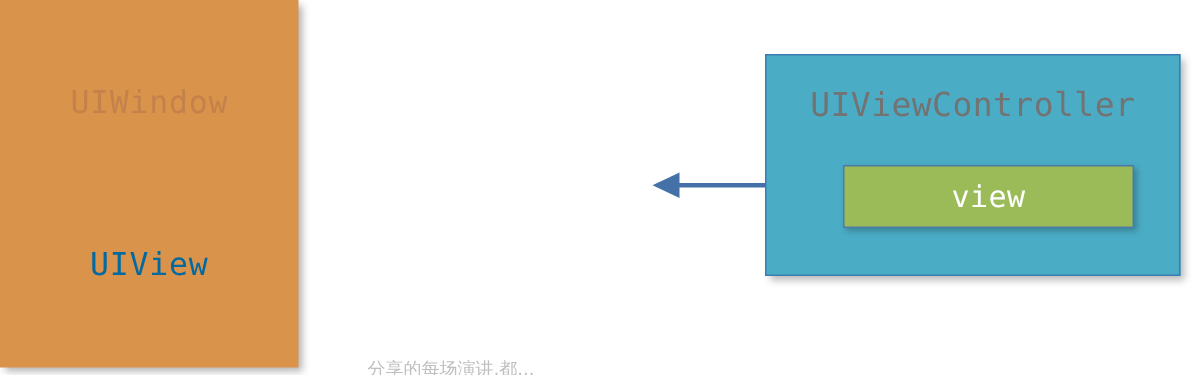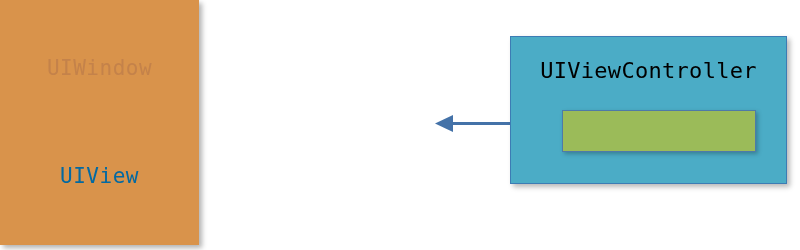--- a/index.html
+++ b/index.html
@@ -74,21 +74,21 @@
   }
   .uivc-label {
     position: absolute;
     left: 510px;
     top: 57px;
     width: 277px;
     text-align: center;
     font-size: 22px;
     line-height: 28px;
     letter-spacing: 0.3px;
-    color: #000000;
+    color: #737373;
     white-space: nowrap;
   }
 
   
   .view-box {
     position: absolute;
     left: 562px;
     top: 110px;
     width: 194px;
     height: 42px;
@@ -146,15 +146,17 @@
 
   <svg class="arrow-svg" viewBox="0 0 150 32">
     <line x1="148" y1="15.5" x2="24" y2="15.5" stroke="#4472A8" stroke-width="3"></line>
     <polygon points="10,15.5 28,7 28,24" fill="#4472A8"></polygon>
   </svg>
 
   <div class="uivc-box"></div>
   <div class="uivc-label">UIViewController</div>
 
   <div class="view-box"></div>
+  <div class="view-label">view</div>
 
+  <div class="bottom-caption">分享的每场演讲,都...</div>
 
 </div>
 
 </body></html>

